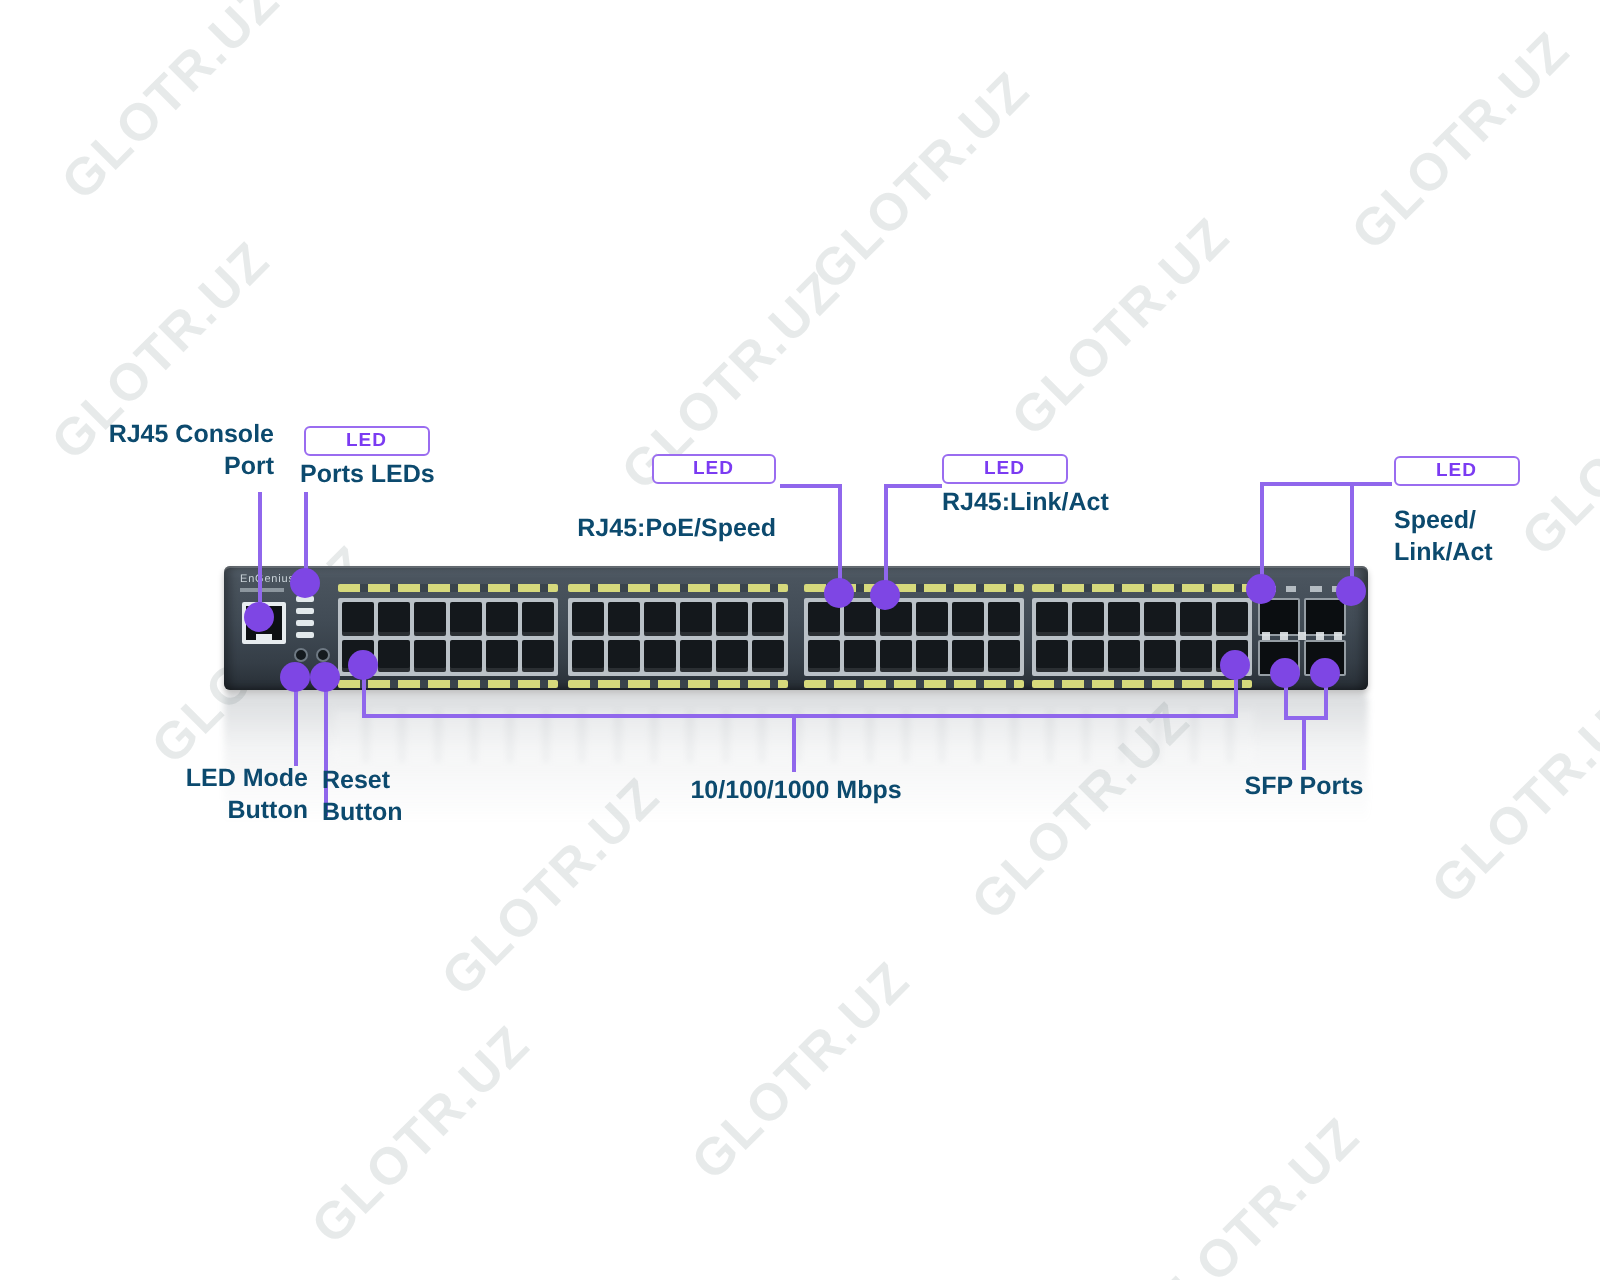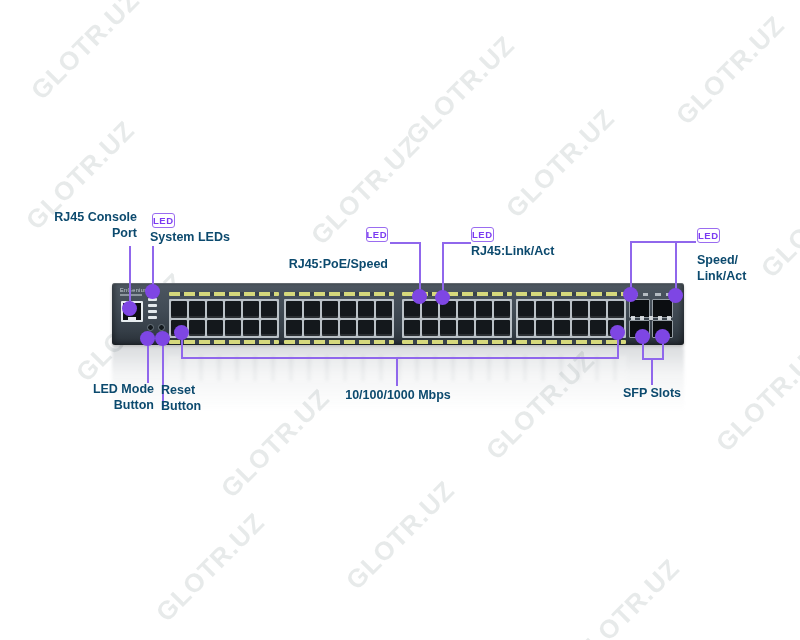--- a/index.html
+++ b/index.html
@@ -13,21 +13,21 @@
     font-size:26px;font-weight:bold;color:rgba(168,178,178,0.28);
     letter-spacing:1px;white-space:nowrap;user-select:none;
   }
   
   .lbl{
     position:absolute;font-size:12.5px;line-height:16px;font-weight:700;
     color:#0c4a6e;white-space:nowrap;
   }
   .lbl .l2{display:block;}
   .badge{
-    display:inline-block;padding:0 0;height:13px;line-height:13px;
+    display:inline-block;padding:0 20px;height:13px;line-height:13px;
     font-size:9.5px;font-weight:bold;color:#7b3bf2;background:#fff;
     border:1.5px solid #9a6cf0;border-radius:3px;letter-spacing:.5px;
   }
   
   .cl{position:absolute;background:#9067ec;}
   .dot{position:absolute;width:15px;height:15px;border-radius:50%;background:#7e46e4;}
   
   #switch{
     position:absolute;left:112px;top:283px;width:572px;height:62px;border-radius:3px;
     background:linear-gradient(180deg,#59646e 0%,#4a545e 10%,#414b55 45%,#353e47 78%,#272e35 100%);
@@ -229,21 +229,21 @@
   <div class="dot" style="left:635px;top:329px;"></div>
   <div class="dot" style="left:655px;top:329px;"></div>
 
   <div class="lbl" style="left:40px;top:209px;width:97px;text-align:right;">
     <span>RJ45 Console</span>
     <span class="l2">Port</span>
   </div>
 
   <div style="position:absolute;left:152px;top:210px;">
     <span class="badge">LED</span>
-    <div class="lbl" style="position:static;margin-top:1px;margin-left:-2px;">System LEDs</div>
+    <div class="lbl" style="position:static;margin-top:1px;margin-left:-2px;">Ports LEDs</div>
   </div>
 
   <div style="position:absolute;left:288px;top:224px;width:100px;text-align:right;">
     <span class="badge">LED</span>
     <div class="lbl" style="position:static;margin-top:14px;">RJ45:PoE/Speed</div>
   </div>
 
   <div style="position:absolute;left:471px;top:224px;">
     <span class="badge">LED</span>
     <div class="lbl" style="position:static;margin-top:1px;">RJ45:Link/Act</div>
@@ -264,15 +264,15 @@
 
   <div class="lbl" style="left:161px;top:382px;">
     <span>Reset</span>
     <span class="l2">Button</span>
   </div>
 
   <div class="lbl" style="left:298px;top:387px;width:200px;text-align:center;">
     <span>10/100/1000 Mbps</span>
   </div>
 
-  <div class="lbl" style="left:602px;top:385px;width:100px;text-align:center;">SFP Slots</div>
+  <div class="lbl" style="left:602px;top:385px;width:100px;text-align:center;">SFP Ports</div>
 
 </div>
 
 </body></html>

